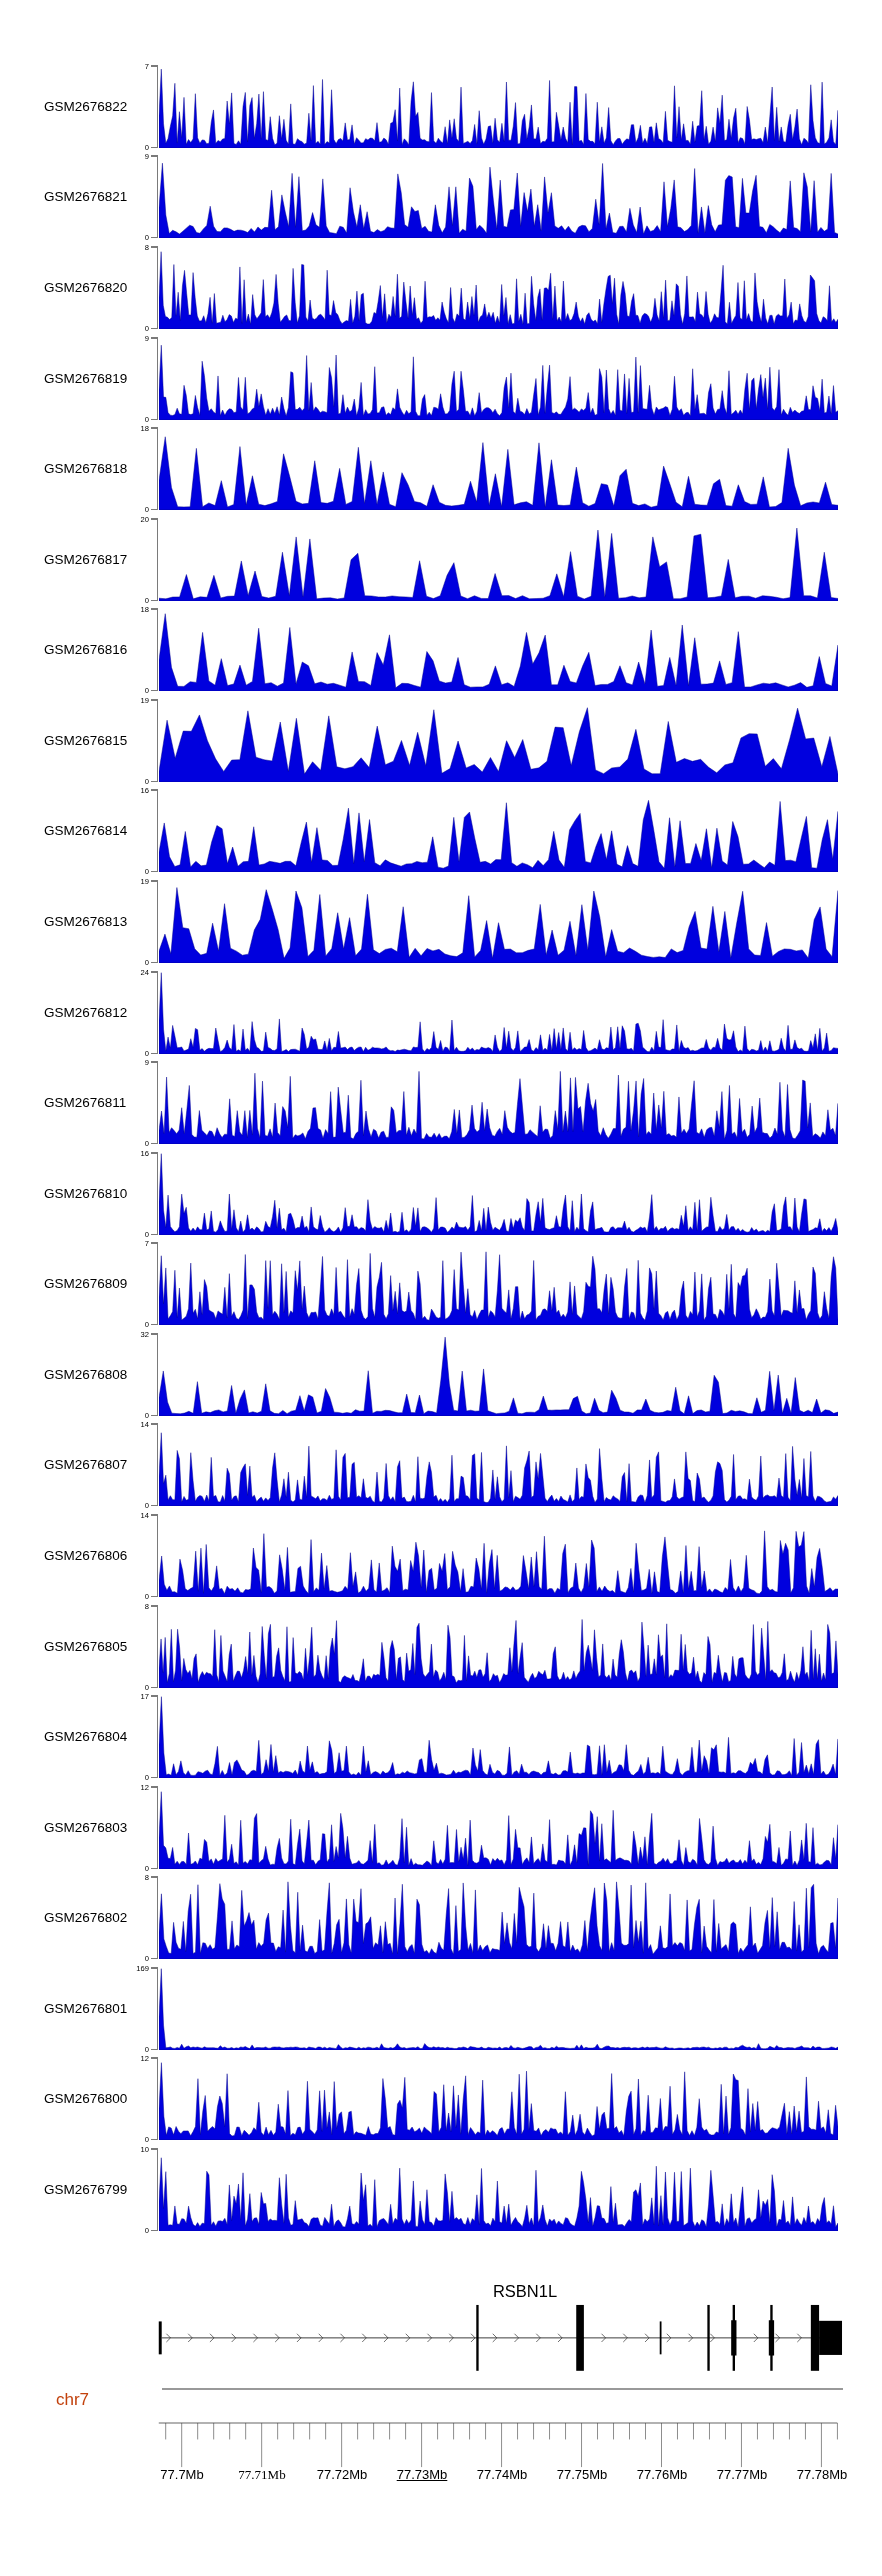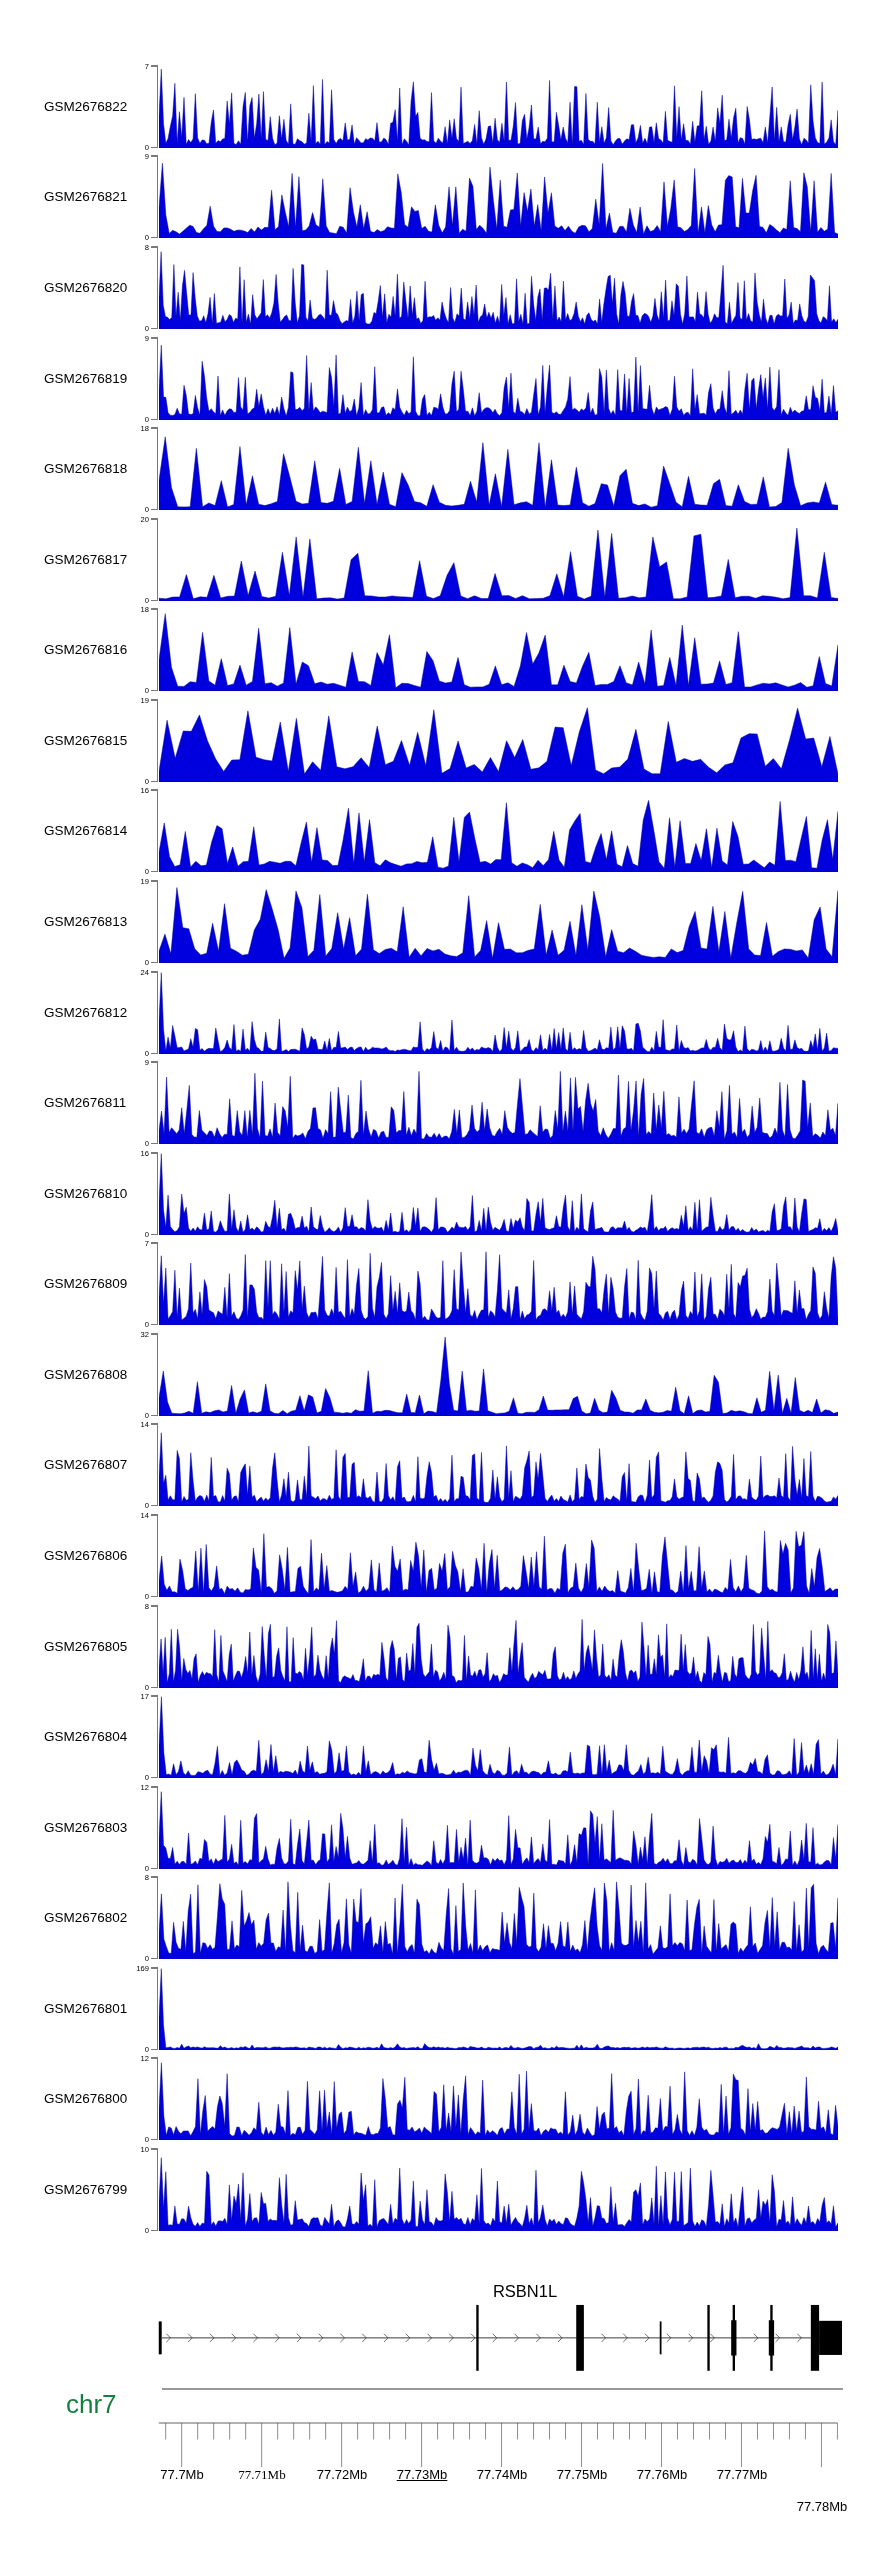--- a/index.html
+++ b/index.html
@@ -23,21 +23,21 @@
   .bracket .vline{position:absolute;left:5.9px;top:0;width:1.2px;height:100%;background:#7a7a7a;}
   .bracket .tick-top{position:absolute;left:0;top:0;width:7px;height:1.2px;background:#7a7a7a;}
   .bracket .tick-bot{position:absolute;left:0;bottom:0;width:7px;height:1.2px;background:#7a7a7a;}
   .signal-svg{position:absolute;left:159px;top:0;width:679px;height:82px;}
   #gene-region{position:absolute;left:0;top:2282px;width:882px;height:100px;}
   #gene-name{
     position:absolute;left:501px;top:1.2px;transform:translateX(-50%);
     font-size:16.5px;line-height:1;color:#000;white-space:nowrap;margin-left:24px;
   }
   #separator{position:absolute;left:162px;top:2388px;width:681px;height:1.8px;background:#999;}
-  #chr-label{position:absolute;left:66px;top:2391px;font-size:26px;line-height:1;color:#15803d;}
+  #chr-label{position:absolute;left:56px;top:2391px;font-size:17px;line-height:1;color:#c2410c;}
   #axis-svg{position:absolute;left:0;top:2417px;width:882px;height:59px;}
   #axis-labels{position:absolute;left:0;top:2468px;width:802px;height:17.6px;}
   .axis-tick-label{
     position:absolute;top:0;transform:translateX(-50%);
     font-size:13px;line-height:1;color:#000;white-space:nowrap;
   }
 </style>
 </head>
 <body>
 
@@ -457,15 +457,15 @@
 
 <div id="axis-labels">
     <div class="axis-tick-label" style="left: 182px;">77.7Mb</div>
     <div class="axis-tick-label" style="left: 262px; font-family: Liberation Serif, serif;">77.71Mb</div>
     <div class="axis-tick-label" style="left: 342px;">77.72Mb</div>
     <div class="axis-tick-label" style="left: 422px; text-decoration: underline;">77.73Mb</div>
     <div class="axis-tick-label" style="left: 502px;">77.74Mb</div>
     <div class="axis-tick-label" style="left: 582px;">77.75Mb</div>
     <div class="axis-tick-label" style="left: 662px;">77.76Mb</div>
     <div class="axis-tick-label" style="left: 742px;">77.77Mb</div>
-    <div class="axis-tick-label" style="left: 822px; margin-top: 32px;">77.78Mb</div>
+    <div class="axis-tick-label" style="left: 822px;">77.78Mb</div>
   </div>
 
 
 </body></html>

